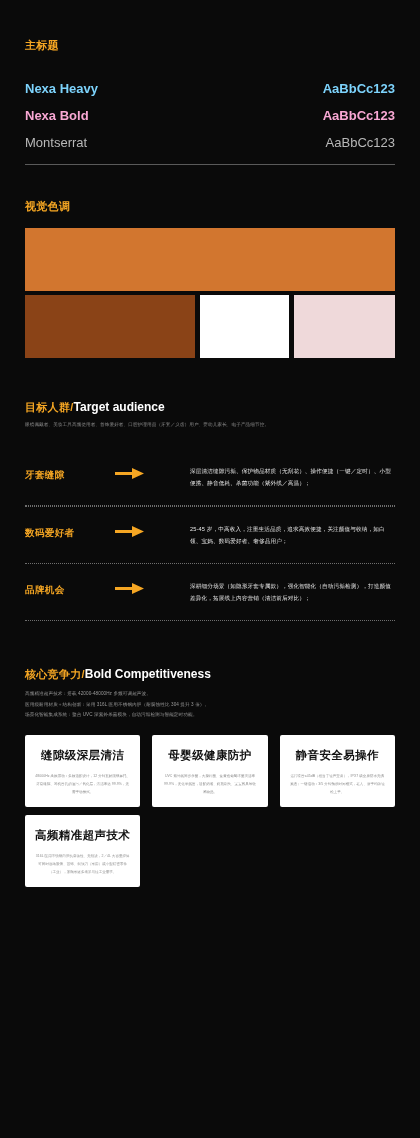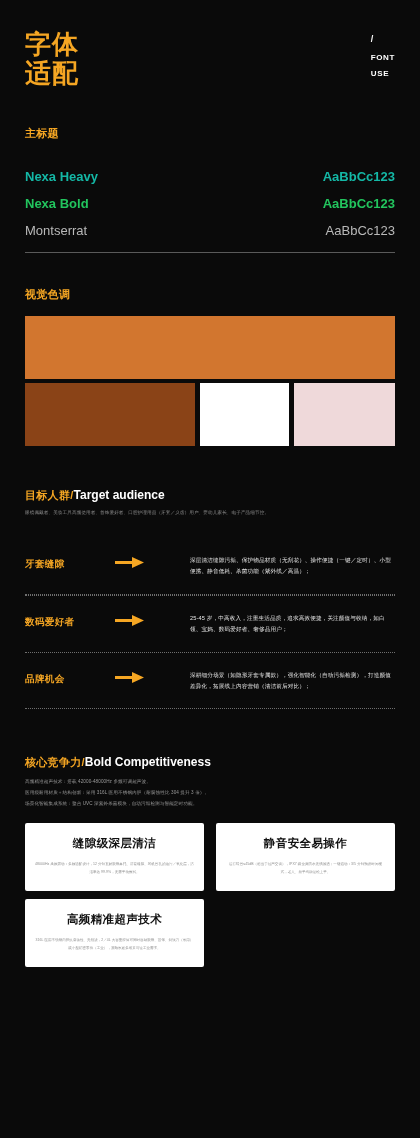--- a/index.html
+++ b/index.html
@@ -20,22 +20,22 @@
   
   .sec-head { color:#F5A623; font-size:11px; font-weight:bold; letter-spacing:.3px; }
   .sec-head .en { color:#ffffff; font-weight:bold; font-size:12px; letter-spacing:0; }
   .sec-desc { color:#8c8c8c; font-size:4.6px; line-height:1.85; letter-spacing:.1px; margin-top:6px; }
 
   
   .font-block { padding:0 25px; margin-top:38px; }
   .font-rows { margin-top:22px; }
   .font-row { display:flex; justify-content:space-between; align-items:baseline; padding:6px 0; }
   .font-row .name, .font-row .sample { font-size:13px; }
-  .fw-heavy .name, .fw-heavy .sample { color:#14b8a6; font-weight:bold; }
-  .fw-bold .name, .fw-bold .sample { color:#22c55e; font-weight:bold; }
+  .fw-heavy .name, .fw-heavy .sample { color:#7dd3fc; font-weight:bold; }
+  .fw-bold .name, .fw-bold .sample { color:#f9a8d4; font-weight:bold; }
   .fw-reg .name, .fw-reg .sample { color:#b9b9b9; font-weight:normal; }
   .rule { height:1px; background:#5a5a5a; margin-top:8px; }
 
   
   .palette-block { padding:0 25px; margin-top:34px; }
   .sw-wide { height:63px; margin-top:14px; }
   .sw-row { display:flex; gap:5px; margin-top:4px; height:63px; }
   .sw-a { flex:0 0 170px; }
   .sw-b { flex:0 0 89px; }
   .sw-c { flex:1; }
@@ -49,41 +49,30 @@
   .aud-arrow svg { display:block; }
   .aud-text { flex:1; color:#e8e8e8; font-size:5.6px; line-height:2.05; letter-spacing:.15px; padding-top:3px; }
   .dotted { border-top:1px dotted #6e6e6e; height:0; }
 
   
   .core-block { padding:0 25px; margin-top:46px; }
   .core-lines { margin-top:7px; }
   .core-lines div { color:#9a9a9a; font-size:4.6px; line-height:2.3; letter-spacing:.1px; }
 
   
-  .cards { padding:0 25px; margin-top:14px; display:grid; grid-template-columns:1fr 1fr; gap:8px 12px; }
+  .cards { padding:0 25px; margin-top:14px; display:grid; grid-template-columns:1fr 1fr 1fr; gap:8px 12px; }
   .card { background:#ffffff; border-radius:2px; padding:13px 10px 11px 10px; min-height:68px; display:flex; flex-direction:column; align-items:center; justify-content:flex-start; }
   .card-title { color:#111111; font-size:11.5px; font-weight:bold; letter-spacing:.4px; text-align:center; }
   .card-body { color:#8e8e8e; font-size:3.5px; line-height:2.3; text-align:center; margin-top:9px; letter-spacing:.05px; }
 </style>
 </head>
 <body>
 
 <div class="page">
 
-  <div class="header">
-    <div class="hero-title">
-      <div>字体</div>
-      <div>适配</div>
-    </div>
-    <div class="hero-meta">
-      <span class="slash">/</span>
-      <div>FONT</div>
-      <div>USE</div>
-    </div>
-  </div>
 
   <div class="font-block">
     <div class="sec-head">主标题</div>
     <div class="font-rows">
       <div class="font-row fw-heavy">
         <span class="name">Nexa Heavy</span>
         <span class="sample">AaBbCc123</span>
       </div>
       <div class="font-row fw-bold">
         <span class="name">Nexa Bold</span>
@@ -161,20 +150,24 @@
       <div>场景化智能集成系统：整合 UVC 深紫外杀菌模块，自动污垢检测与智能定时功能。</div>
     </div>
   </div>
 
   <div class="cards">
     <div class="card">
       <div class="card-title">缝隙级深层清洁</div>
       <div class="card-body">48000Hz 高频震动＋多频适配设计，12 分钟瓦解眼镜鼻托、牙套缝隙、耳机音孔的油污／氧化层，清洁率达 99.9%，无需手动擦拭。</div>
     </div>
     <div class="card">
+      <div class="card-title">母婴级健康防护</div>
+      <div class="card-body">UVC 紫外线同步杀菌，大肠杆菌、金黄色葡萄球菌灭活率 99.9%，无化学残留，适配奶嘴、奶瓶刷头、宝宝餐具等敏感物品。</div>
+    </div>
+    <div class="card">
       <div class="card-title">静音安全易操作</div>
       <div class="card-body">运行噪音≤45dB（相当于轻声交谈），IPX7 级全身防水无惧溅洒；一键启动＋3/5 分钟预设时间模式，老人、新手均能轻松上手。</div>
     </div>
     <div class="card">
       <div class="card-title">高频精准超声技术</div>
       <div class="card-body">316L 医用不锈钢内胆抗腐蚀性、无锈迹，2／4L 大容量腔体可同时容纳眼镜、首饰、剃须刀（家用）或小型精密零件（工业），兼顾家庭多场景与轻工业需求。</div>
     </div>
   </div>
 
 </div>

